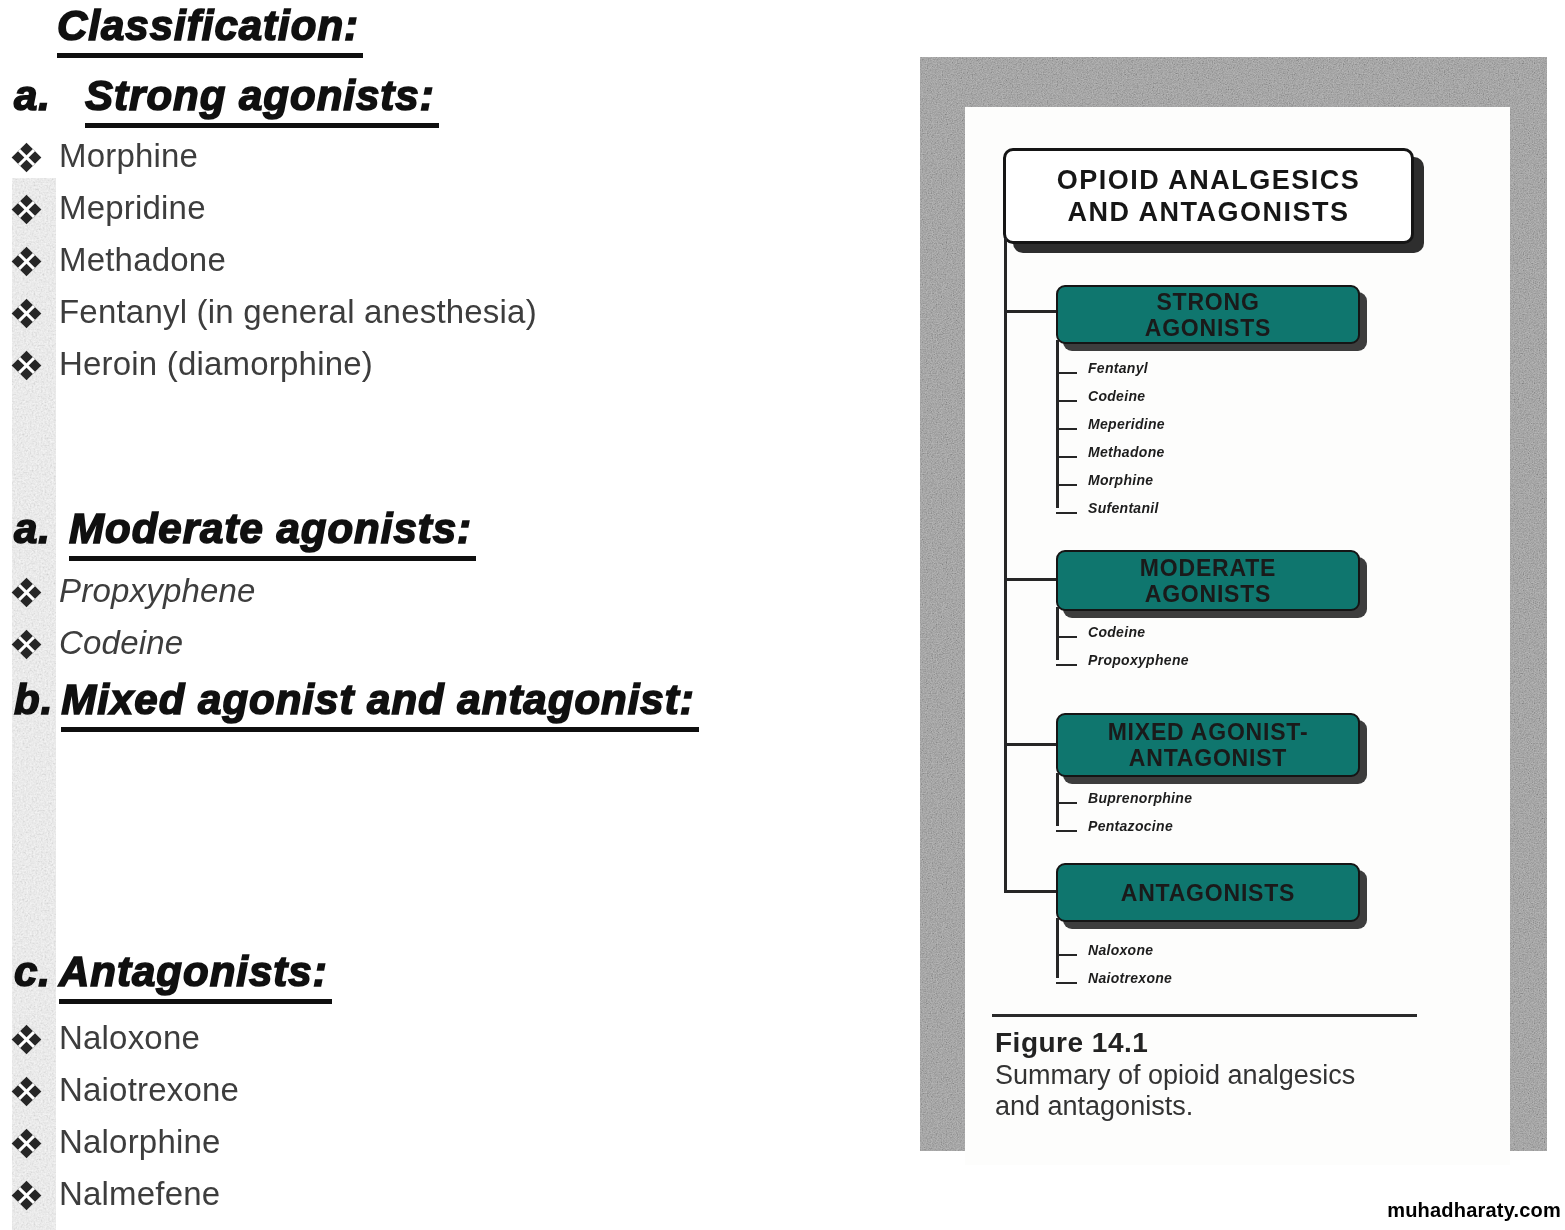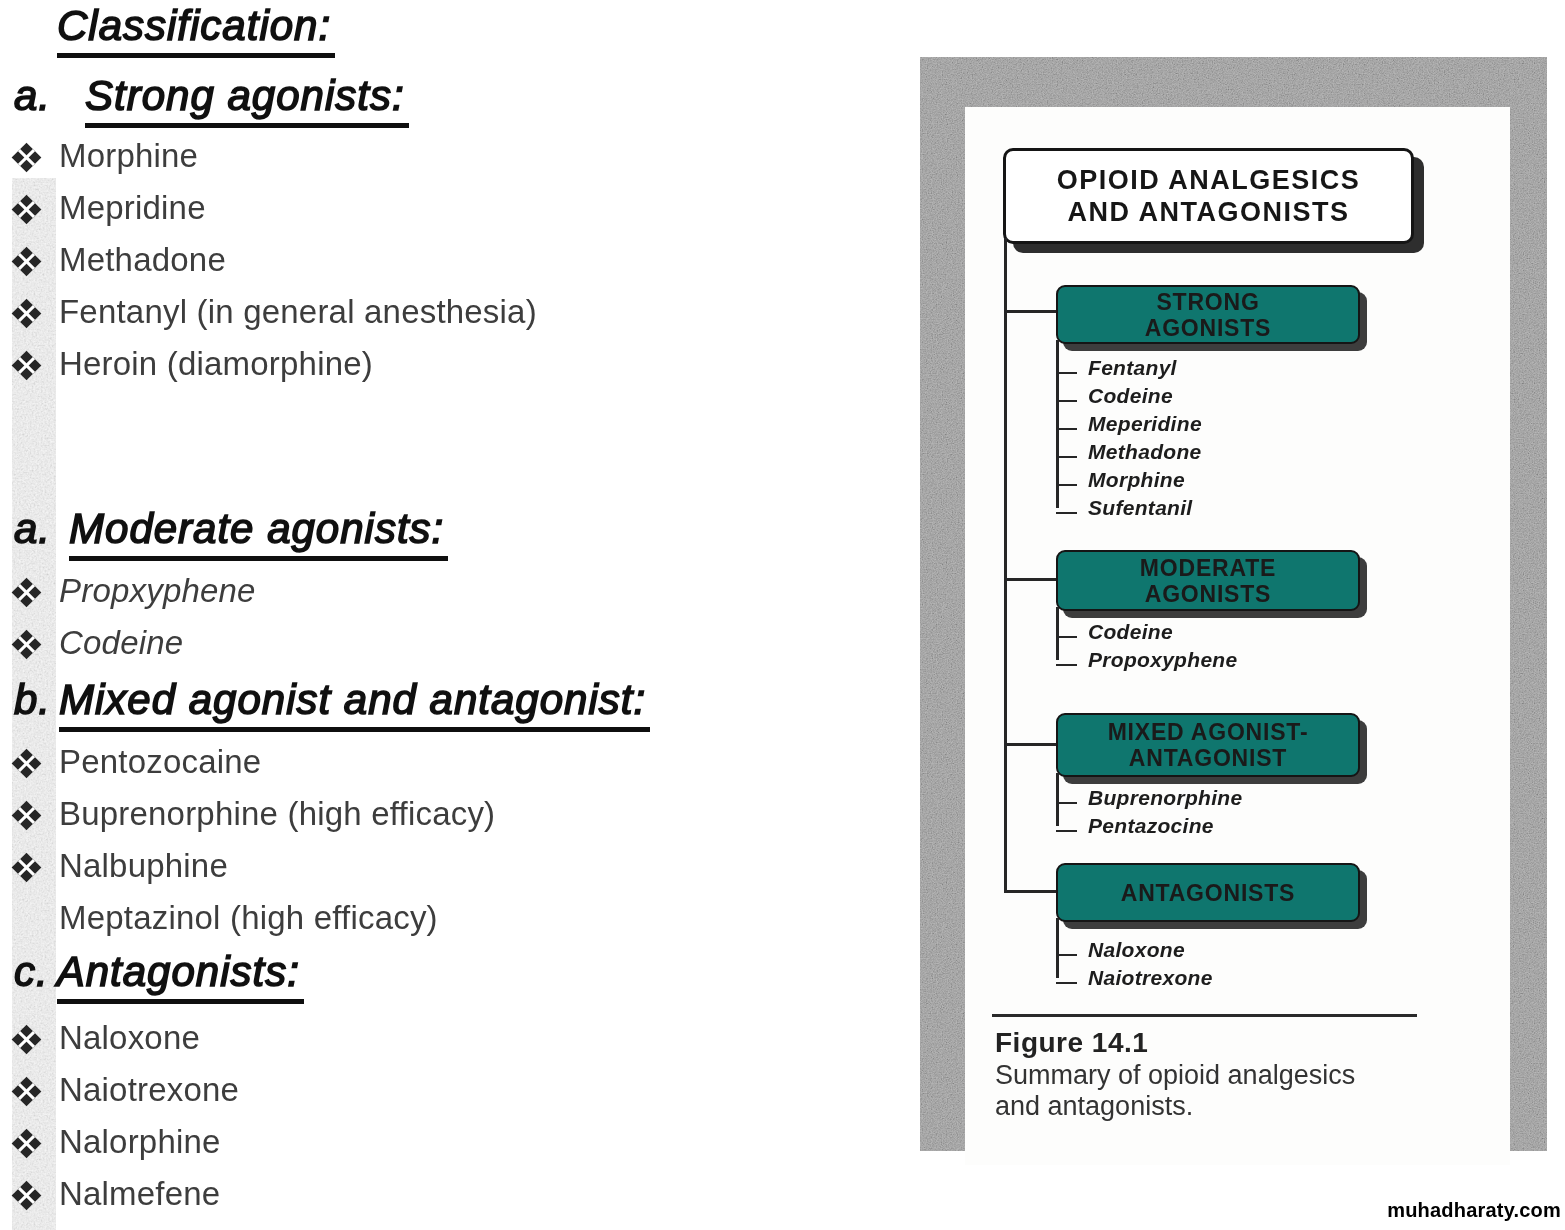--- a/index.html
+++ b/index.html
@@ -1,21 +1,21 @@
 <!DOCTYPE html>
 <html><head>
 <meta charset="utf-8">
 <style>
   html,body{margin:0;padding:0;background:#fff;}
   .page{position:relative;width:1565px;height:1230px;background:#ffffff;overflow:hidden;
         font-family:"Liberation Sans",sans-serif;color:#222;}
 
   
   .left-panel{position:absolute;left:0;top:0;width:905px;height:1230px;}
-  .h-title,.h-sec{position:absolute;margin:0;font-style:italic;font-weight:400;
+  .h-title,.h-sec{position:absolute;margin:0;font-style:italic;font-weight:700;
         color:#101010;-webkit-text-stroke:1.6px #101010;letter-spacing:1px;
         font-size:42px;line-height:48px;white-space:nowrap;}
   .h-title{left:57px;top:2px;}
   .u{display:inline-block;border-bottom:5px solid #0f0f0f;padding:0 4px 3px 0;}
   .pref{display:inline-block;}
   .dl{position:absolute;left:10px;margin:0;padding:0;list-style:none;}
   .dl li{display:flex;align-items:center;height:52px;}
   .blt{flex:0 0 auto;width:21px;height:21px;margin:2px 22px 0 6px;
        transform:rotate(45deg);
        background-image:linear-gradient(#fff,#fff),linear-gradient(#fff,#fff);
@@ -37,21 +37,21 @@
   .hline{position:absolute;height:2.5px;background:#262626;}
   .cat-box{position:absolute;left:91px;width:300px;background:#0f766e;border:2.5px solid #151515;
         border-radius:9px;box-shadow:7px 7px 0 #3d3d3d;
         display:flex;align-items:center;justify-content:center;}
   .cat-label{font-size:23px;line-height:26px;font-weight:700;letter-spacing:0.8px;
         color:#1a1a1a;text-align:center;white-space:pre-line;}
   .br-items{position:absolute;left:91px;}
   .br-item{display:flex;align-items:center;height:28px;}
   .tick{flex:0 0 auto;width:21px;height:2.5px;background:#262626;margin-right:11px;
         transform:translateY(5px);}
-  .dn{font-size:21px;font-weight:700;font-style:italic;color:#1d1d1d;
+  .dn{font-size:14px;font-weight:700;font-style:italic;color:#1d1d1d;
         letter-spacing:0.3px;white-space:nowrap;}
   .cap-rule{position:absolute;left:27px;top:907px;width:425px;height:3px;background:#2a2a2a;}
   .cap-title{position:absolute;left:30px;top:920px;font-size:28px;font-weight:700;
         color:#222;letter-spacing:0.5px;}
   .cap-body{position:absolute;left:30px;top:953px;font-size:27px;color:#333;
         line-height:31px;white-space:pre-line;}
 
   
   .streak{position:absolute;left:12px;top:178px;width:44px;height:1052px;opacity:0.5;}
   .watermark{position:absolute;right:4px;top:1199px;font-size:20px;font-weight:700;
@@ -111,38 +111,20 @@
         </li>
       <li data-bullet="true">
           <span class="blt"></span>
           <span class="dtxt">Codeine</span>
         </li>
     </ul>
 
     <h2 class="h-sec" style="left:14px;top:676px;">
       <span class="pref" style="margin-right:8px;">b.</span><span class="u">Mixed agonist and antagonist:</span>
     </h2>
-    <ul class="dl" style="top:736px;">
-      <li data-bullet="true">
-          <span class="blt"></span>
-          <span class="dtxt">Pentozocaine</span>
-        </li>
-      <li data-bullet="true">
-          <span class="blt"></span>
-          <span class="dtxt">Buprenorphine (high efficacy)</span>
-        </li>
-      <li data-bullet="true">
-          <span class="blt"></span>
-          <span class="dtxt">Nalbuphine</span>
-        </li>
-      <li data-bullet="false">
-          <span class="blt"></span>
-          <span class="dtxt">Meptazinol (high efficacy)</span>
-        </li>
-    </ul>
 
     <h2 class="h-sec" style="left:14px;top:948px;">
       <span class="pref" style="margin-right:8px;">c.</span><span class="u">Antagonists:</span>
     </h2>
     <ul class="dl" style="top:1012px;">
       <li data-bullet="true">
           <span class="blt"></span>
           <span class="dtxt">Naloxone</span>
         </li>
       <li data-bullet="true">

